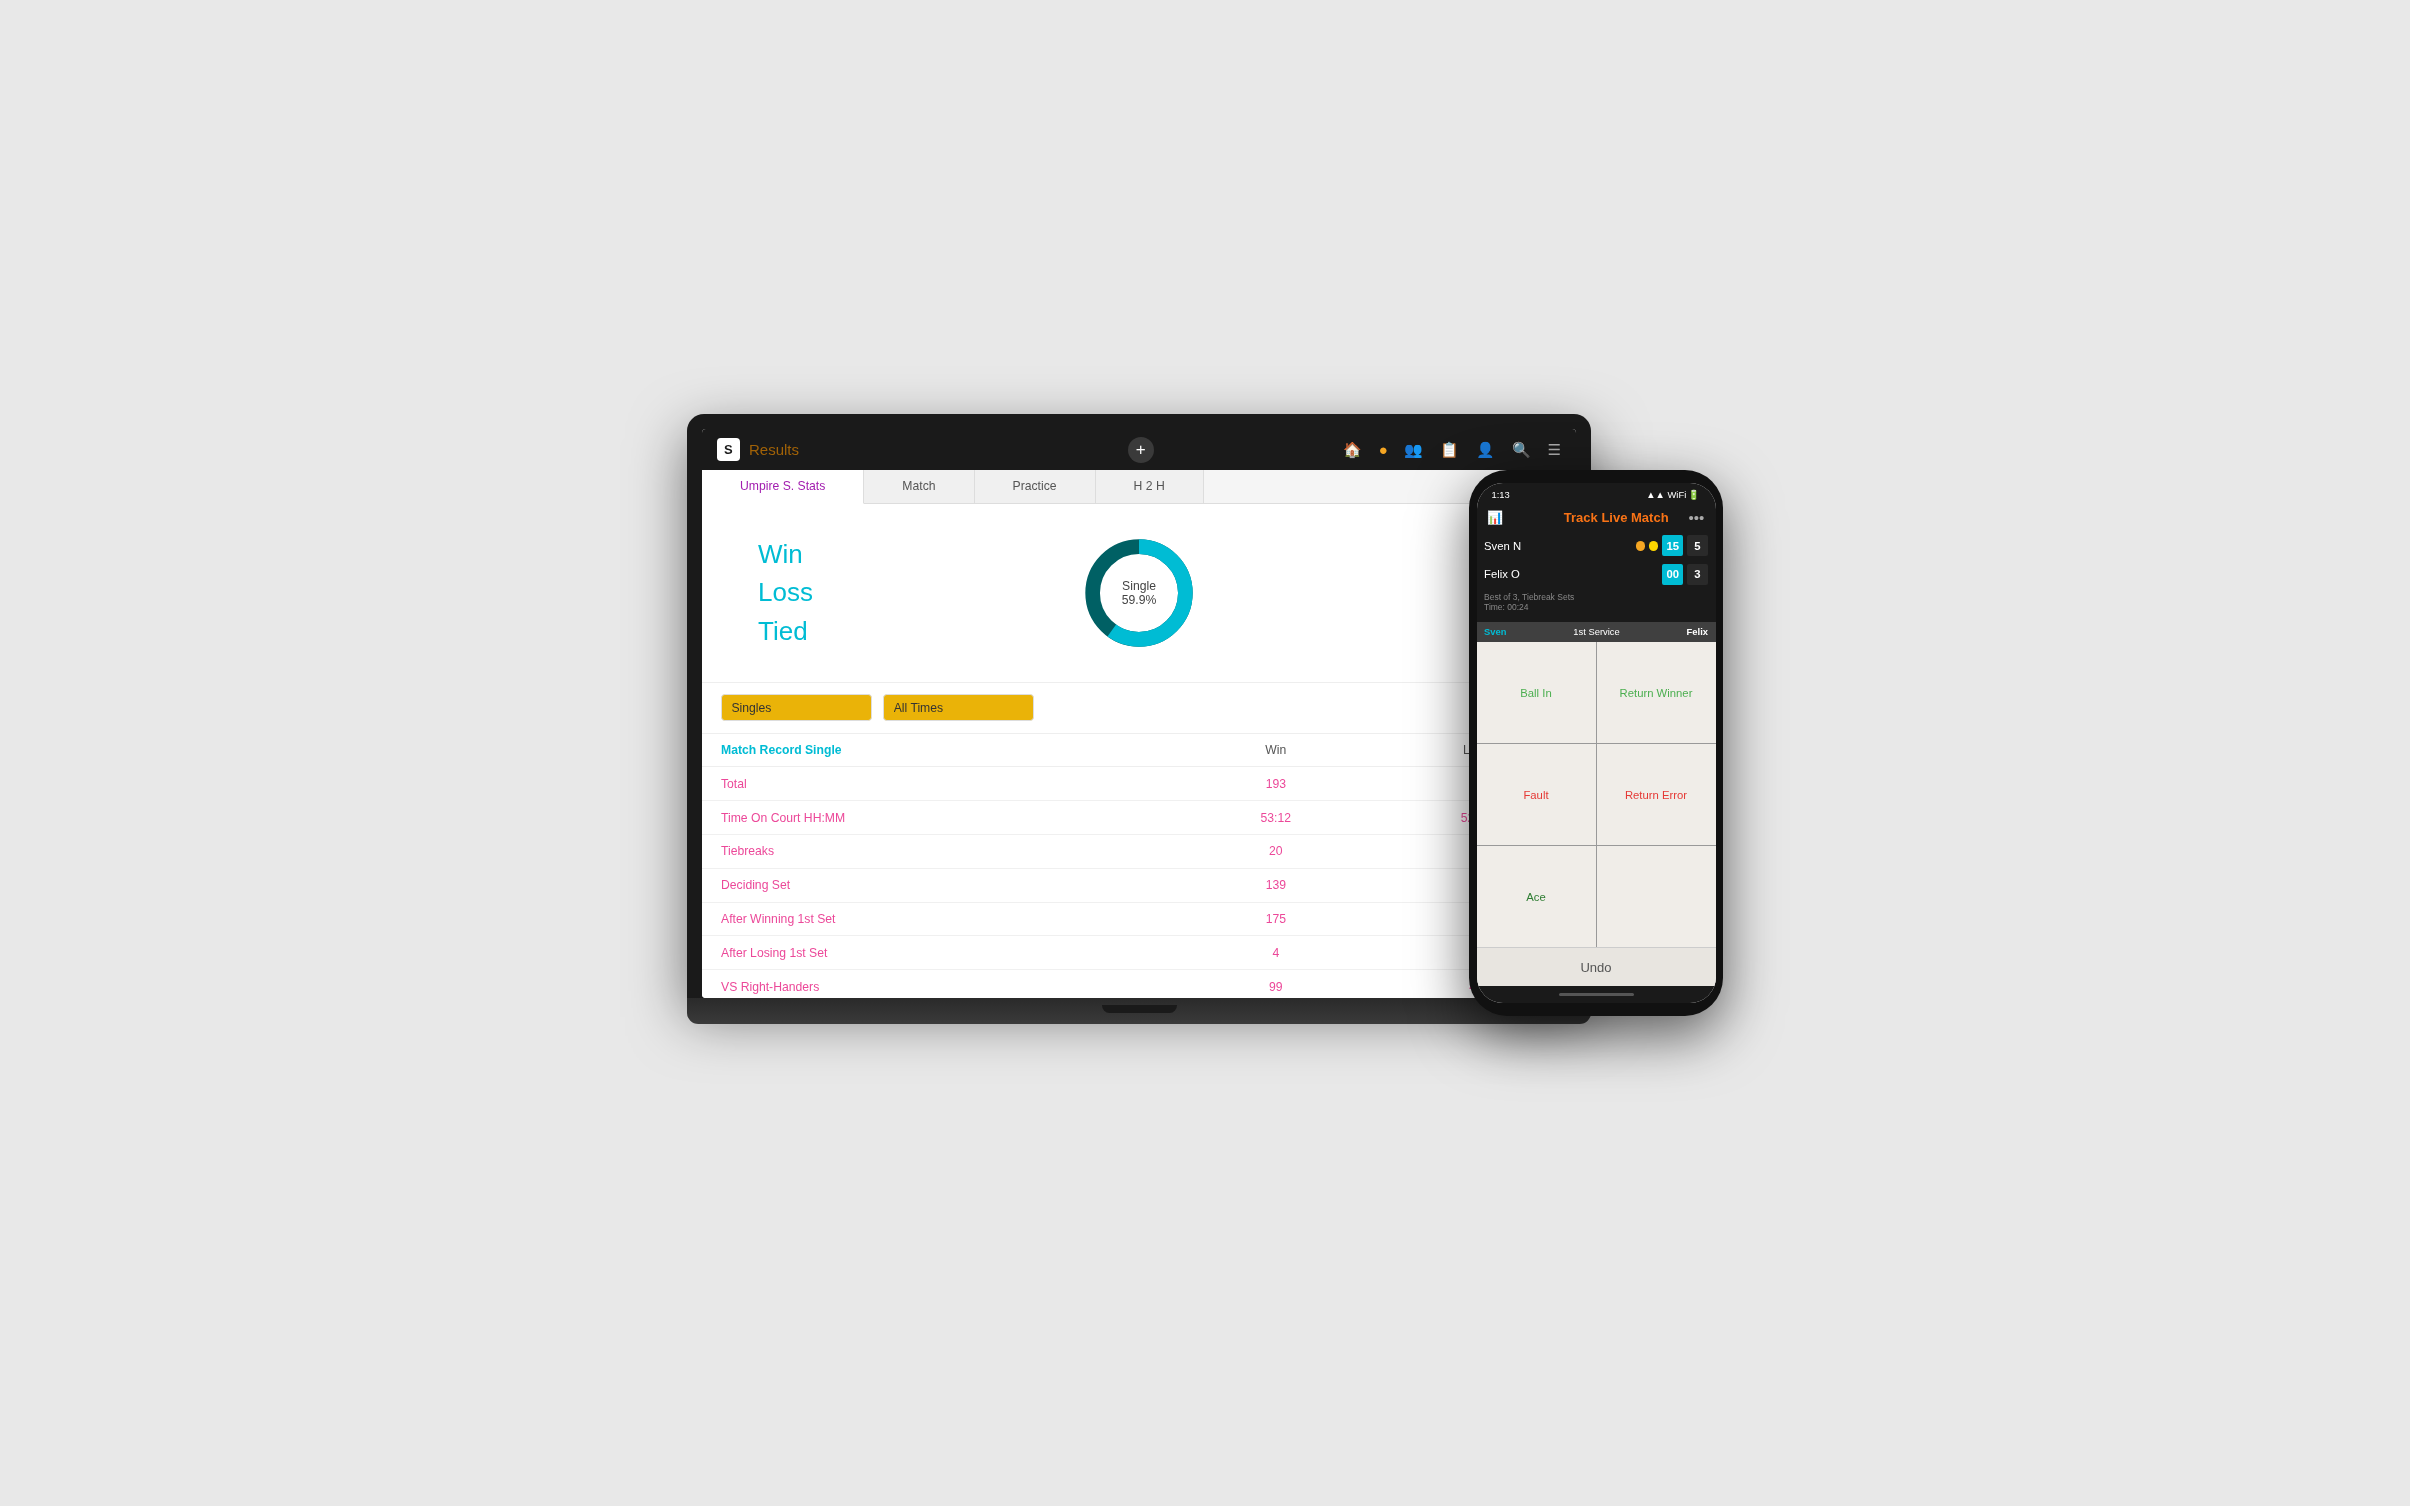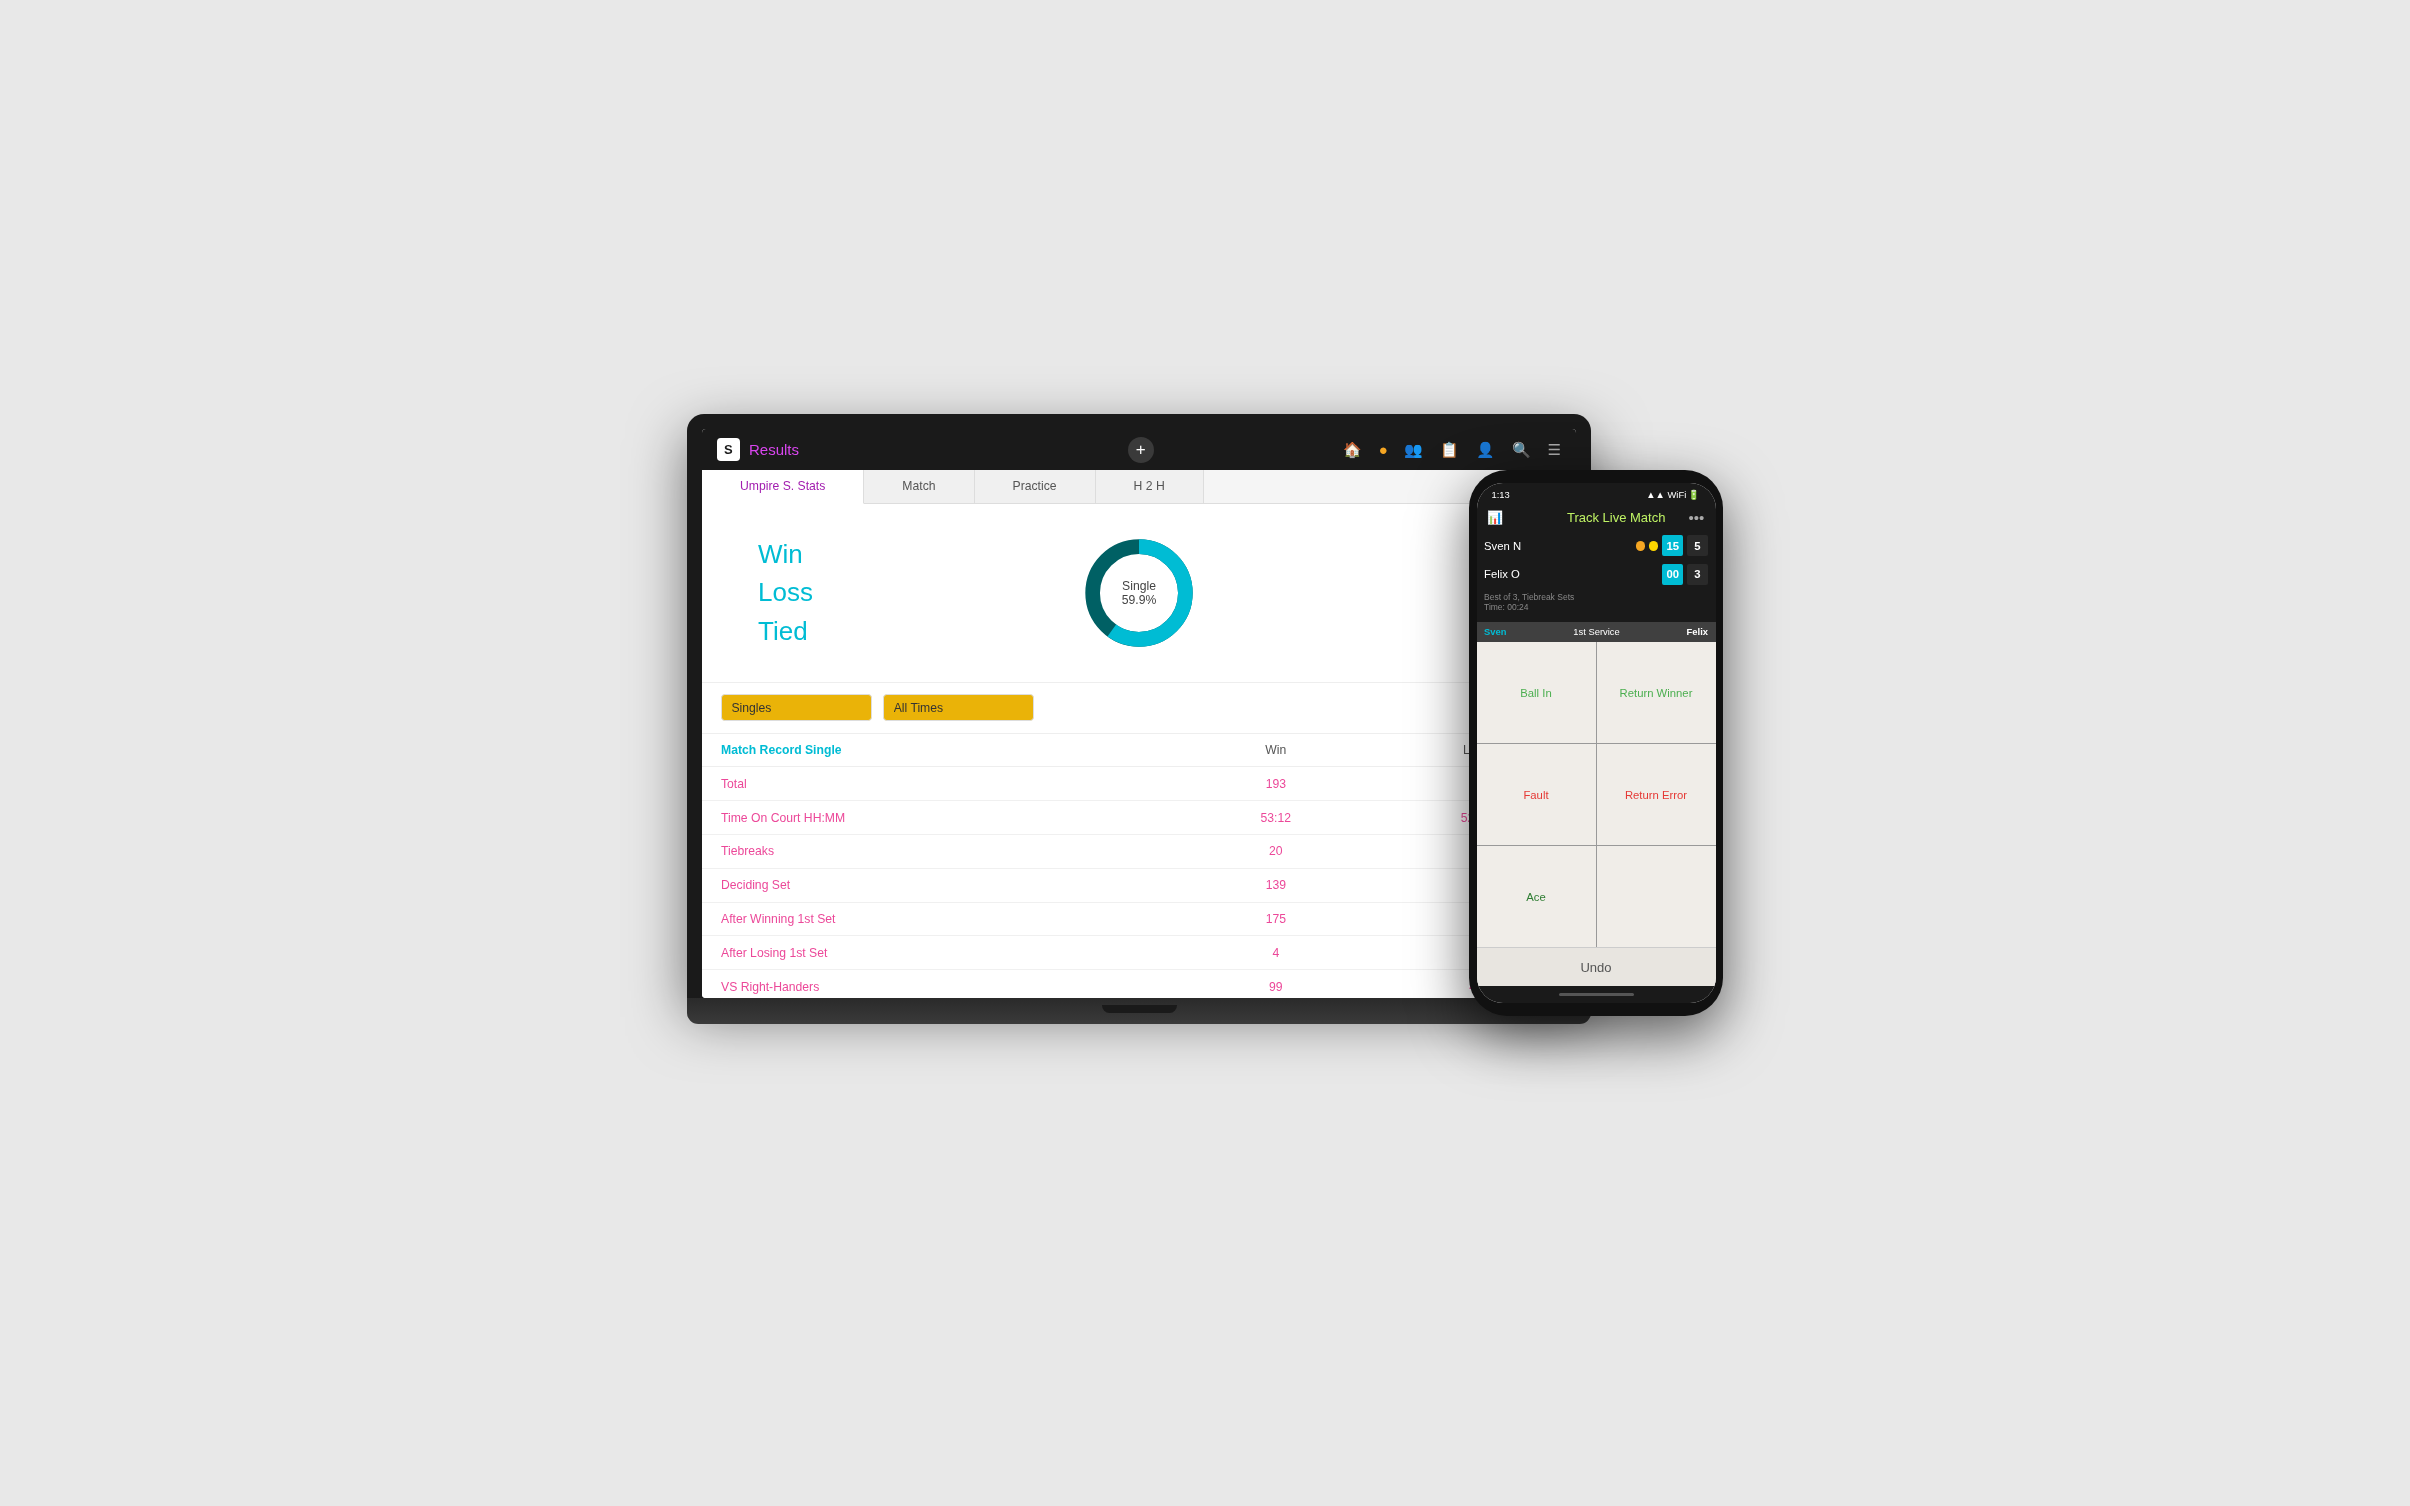--- a/index.html
+++ b/index.html
@@ -82,21 +82,21 @@
       border-radius: 3.8px;
       display: flex;
       align-items: center;
       justify-content: center;
       font-weight: bold;
       font-size: 13px;
       margin-right: 9.4px;
     }
 
     .app-title {
-      color: #d946ef;
+      color: #a16207;
       font-size: 15px;
       font-weight: 500;
       flex: 1;
     }
 
     .header-add-btn {
       background: #3a3a3a;
       border: none;
       border-radius: 50%;
       width: 26px;
@@ -331,23 +331,23 @@
     }
 
     .phone-header-icon {
       color: #aaa;
       font-size: 13px;
     }
 
     .phone-header-title {
       flex: 1;
       text-align: center;
-      color: #bef264;
+      color: #f97316;
       font-size: 13px;
-      font-weight: 400;
+      font-weight: 700;
       padding-left: 40px;
     }
 
     .phone-header-more {
       color: #aaa;
       font-size: 15px;
     }
 
     
     .score-section {

